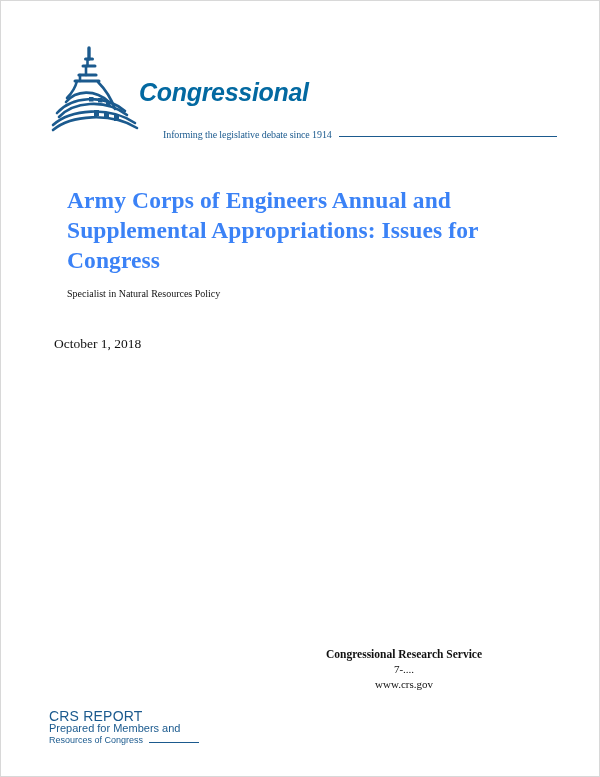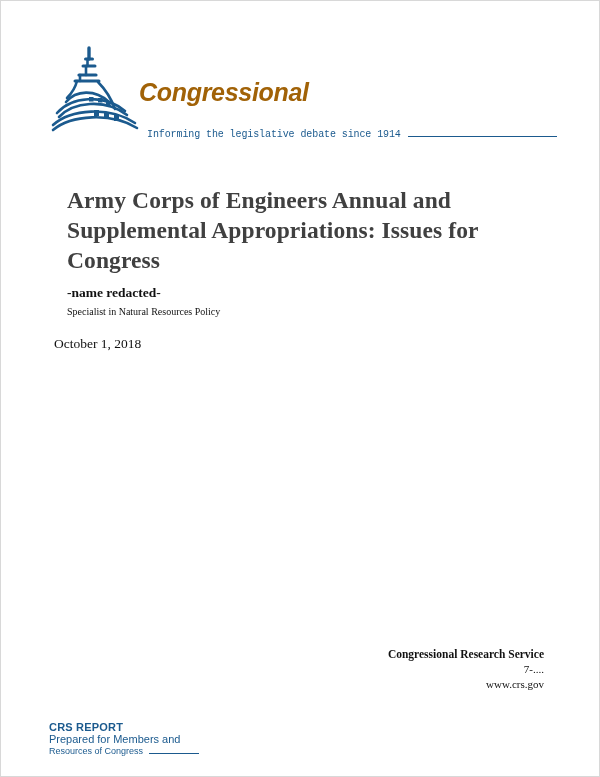--- a/index.html
+++ b/index.html
@@ -48,65 +48,66 @@
   .logo-wordmark {
     position: absolute;
     left: 138px;
     top: 79px;
     font-family: "Liberation Sans", sans-serif;
     font-style: italic;
     font-weight: bold;
     font-size: 25px;
     line-height: 24px;
     letter-spacing: -0.3px;
-    color: #a16207;
+    color: #0369a1;
     white-space: nowrap;
     text-align: center;
   }
   .logo-wordmark .line2 {
     display: block;
     padding-left: 4px;
   }
 
   .tagline-row {
     position: absolute;
     left: 146px;
     top: 128px;
     width: 410px;
     display: flex;
     align-items: center;
   }
   .tagline {
-    font-family: Liberation Mono, monospace;
+    font-family: Liberation Serif, serif;
     font-size: 10px;
     font-weight: 500;
     letter-spacing: -0.1px;
     color: #1b5a8e;
     white-space: nowrap;
+    margin-left: 16px;
   }
   .tagline-rule {
     flex: 1 1 auto;
     height: 1px;
     background: #1b5a8e;
     margin-left: 7px;
     margin-top: 4px;
   }
 
   
   .title {
     position: absolute;
     left: 66px;
     top: 168px;
     width: 432px;
     font-family: "Liberation Serif", serif;
     font-weight: bold;
     font-size: 23.5px;
     line-height: 30px;
     letter-spacing: 0.1px;
-    color: #404040;
+    color: #3b82f6;
   }
 
   .byline {
     position: absolute;
     left: 66px;
     top: 283px;
     width: 432px;
   }
   .byline .author {
     font-family: "Liberation Serif", serif;
@@ -130,21 +131,21 @@
     line-height: 19px;
     color: #111111;
   }
 
   
   .imprint {
     position: absolute;
     right: 55px;
     top: 645px;
     width: 280px;
-    text-align: right;
+    text-align: center;
     font-family: "Liberation Serif", serif;
     color: #111111;
   }
   .imprint .org {
     font-weight: bold;
     font-size: 11.5px;
     line-height: 16px;
   }
   .imprint .line {
     font-size: 11px;
@@ -154,25 +155,24 @@
   
   .report-stamp {
     position: absolute;
     left: 48px;
     top: 709px;
     width: 300px;
     font-family: "Liberation Sans", sans-serif;
     color: #1b5a8e;
   }
   .report-stamp .stamp-title {
-    font-size: 11px;
-    font-weight: bold;
+    font-size: 14px;
+    font-weight: normal;
     letter-spacing: 0.2px;
     line-height: 12px;
-    margin-top: 11px;
   }
   .report-stamp .stamp-sub1 {
     font-size: 11px;
     line-height: 12px;
   }
   .stamp-row {
     display: flex;
     align-items: center;
     width: 150px;
   }
@@ -238,21 +238,20 @@
 
     <div class="tagline-row">
       <span class="tagline">Informing the legislative debate since 1914</span>
       <span class="tagline-rule"></span>
     </div>
   </div>
 
   <h1 class="title">Army Corps of Engineers Annual and Supplemental Appropriations: Issues for Congress</h1>
 
   <div class="byline">
-    <div class="author">-name redacted-</div>
     <div class="role">Specialist in Natural Resources Policy</div>
   </div>
 
   <div class="pub-date">October 1, 2018</div>
 
   <div class="imprint">
     <div class="org">Congressional Research Service</div>
     <div class="line">7-....</div>
     <div class="line">www.crs.gov</div>
   </div>

